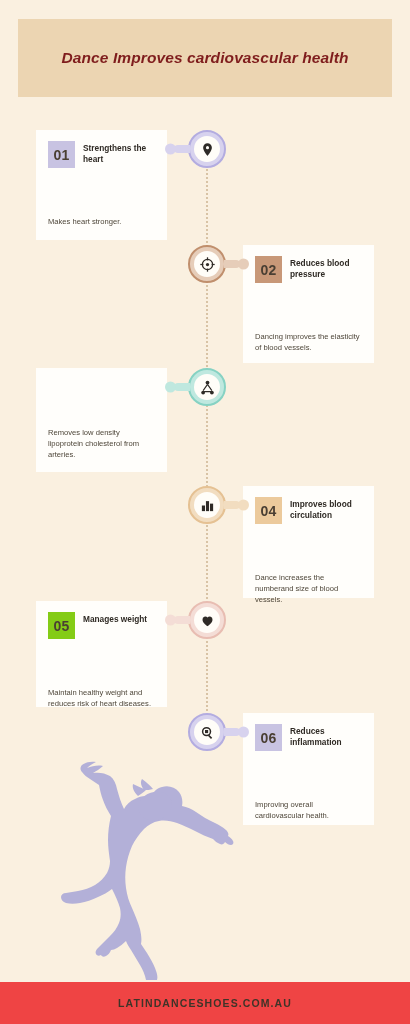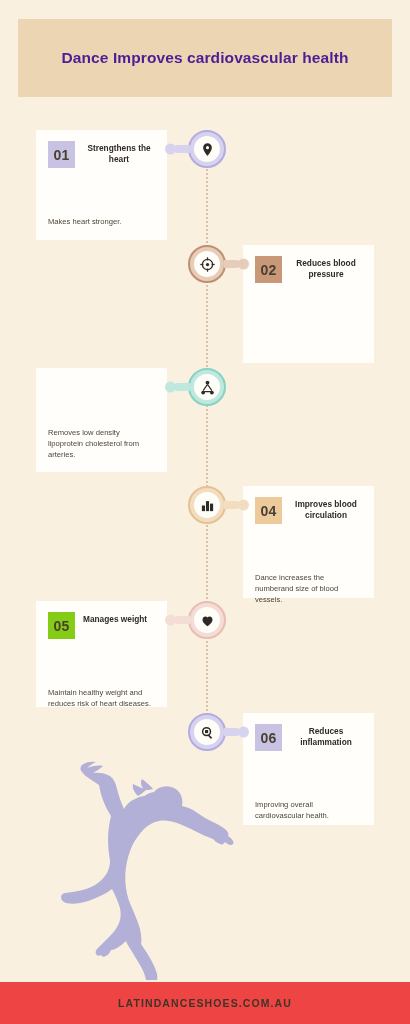--- a/index.html
+++ b/index.html
@@ -23,25 +23,26 @@
     width: 374px;
     height: 78px;
     background: #ecd5b2;
     display: flex;
     align-items: center;
     justify-content: center;
   }
   .header-title {
     font-size: 15.5px;
     font-weight: bold;
-    color: #4c1d95;
+    color: #7f1d1d;
     text-align: center;
     line-height: 1.35;
     letter-spacing: .1px;
     width: 290px;
+    font-style: italic;
   }
 
   
   .timeline-line {
     position: absolute;
     left: 206px;
     top: 150px;
     width: 0;
     height: 600px;
     border-left: 2px dotted #d8c3a5;
@@ -122,21 +123,20 @@
     font-weight: bold;
     color: #4a3f33;
     letter-spacing: .3px;
   }
   .card-title {
     font-size: 8.3px;
     font-weight: bold;
     color: #2f2a24;
     line-height: 1.3;
     padding-top: 2px;
-    text-align: center;
   }
   .card-body {
     font-size: 7.6px;
     color: #4e4639;
     line-height: 1.45;
     margin-top: 48px;
   }
 
   
   .dancer {
@@ -191,20 +191,21 @@
         <svg width="15" height="15" viewBox="0 0 24 24">
           <path fill="#2e2a26" d="M12 2a7 7 0 0 0-7 7c0 5 7 13 7 13s7-8 7-13a7 7 0 0 0-7-7zm0 9.5A2.5 2.5 0 1 1 12 6.5a2.5 2.5 0 0 1 0 5z"></path>
         </svg>
       </div>
     </div>
     <div class="card right" style="top: 245px; height: 118px;">
       <div class="card-head">
         <div class="badge" style="background: rgb(200, 152, 120);">02</div>
         <div class="card-title">Reduces blood pressure</div>
       </div>
+      <div class="card-body">Dancing improves the elasticity of blood vessels.</div>
     </div>
     <div class="node" style="top: 245px; background: rgb(230, 205, 185); border: 2px solid rgb(192, 143, 109);">
       <div class="nub right" style="background: rgb(230, 205, 185);"></div>
       <div class="nub-dot right" style="background: rgb(230, 205, 185);"></div>
       <div class="inner">
         <svg width="15" height="15" viewBox="0 0 24 24">
           <circle cx="12" cy="12" r="8.2" fill="none" stroke="#2e2a26" stroke-width="2"></circle>
           <circle cx="12" cy="12" r="2.6" fill="#2e2a26"></circle>
           <rect x="11" y="0.5" width="2" height="5" fill="#2e2a26"></rect>
           <rect x="11" y="18.5" width="2" height="5" fill="#2e2a26"></rect>

